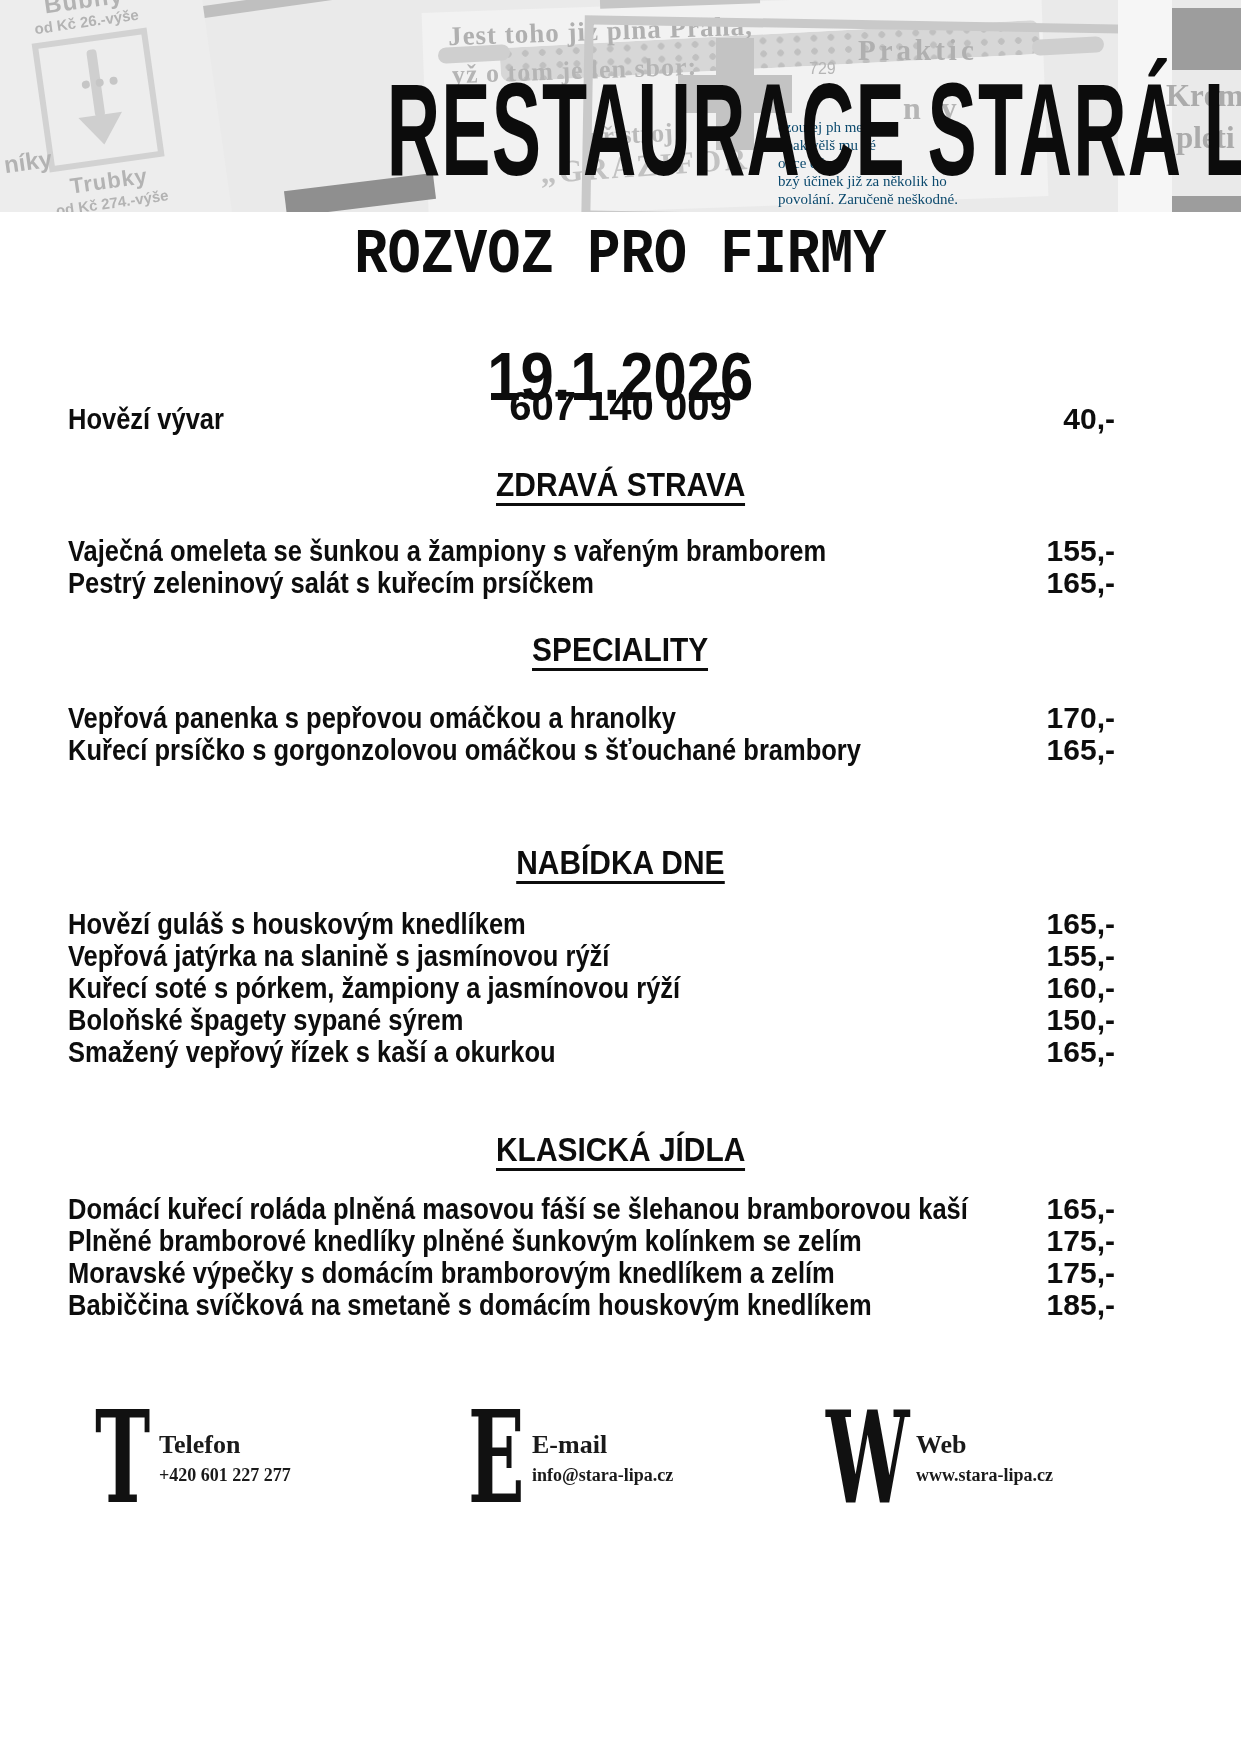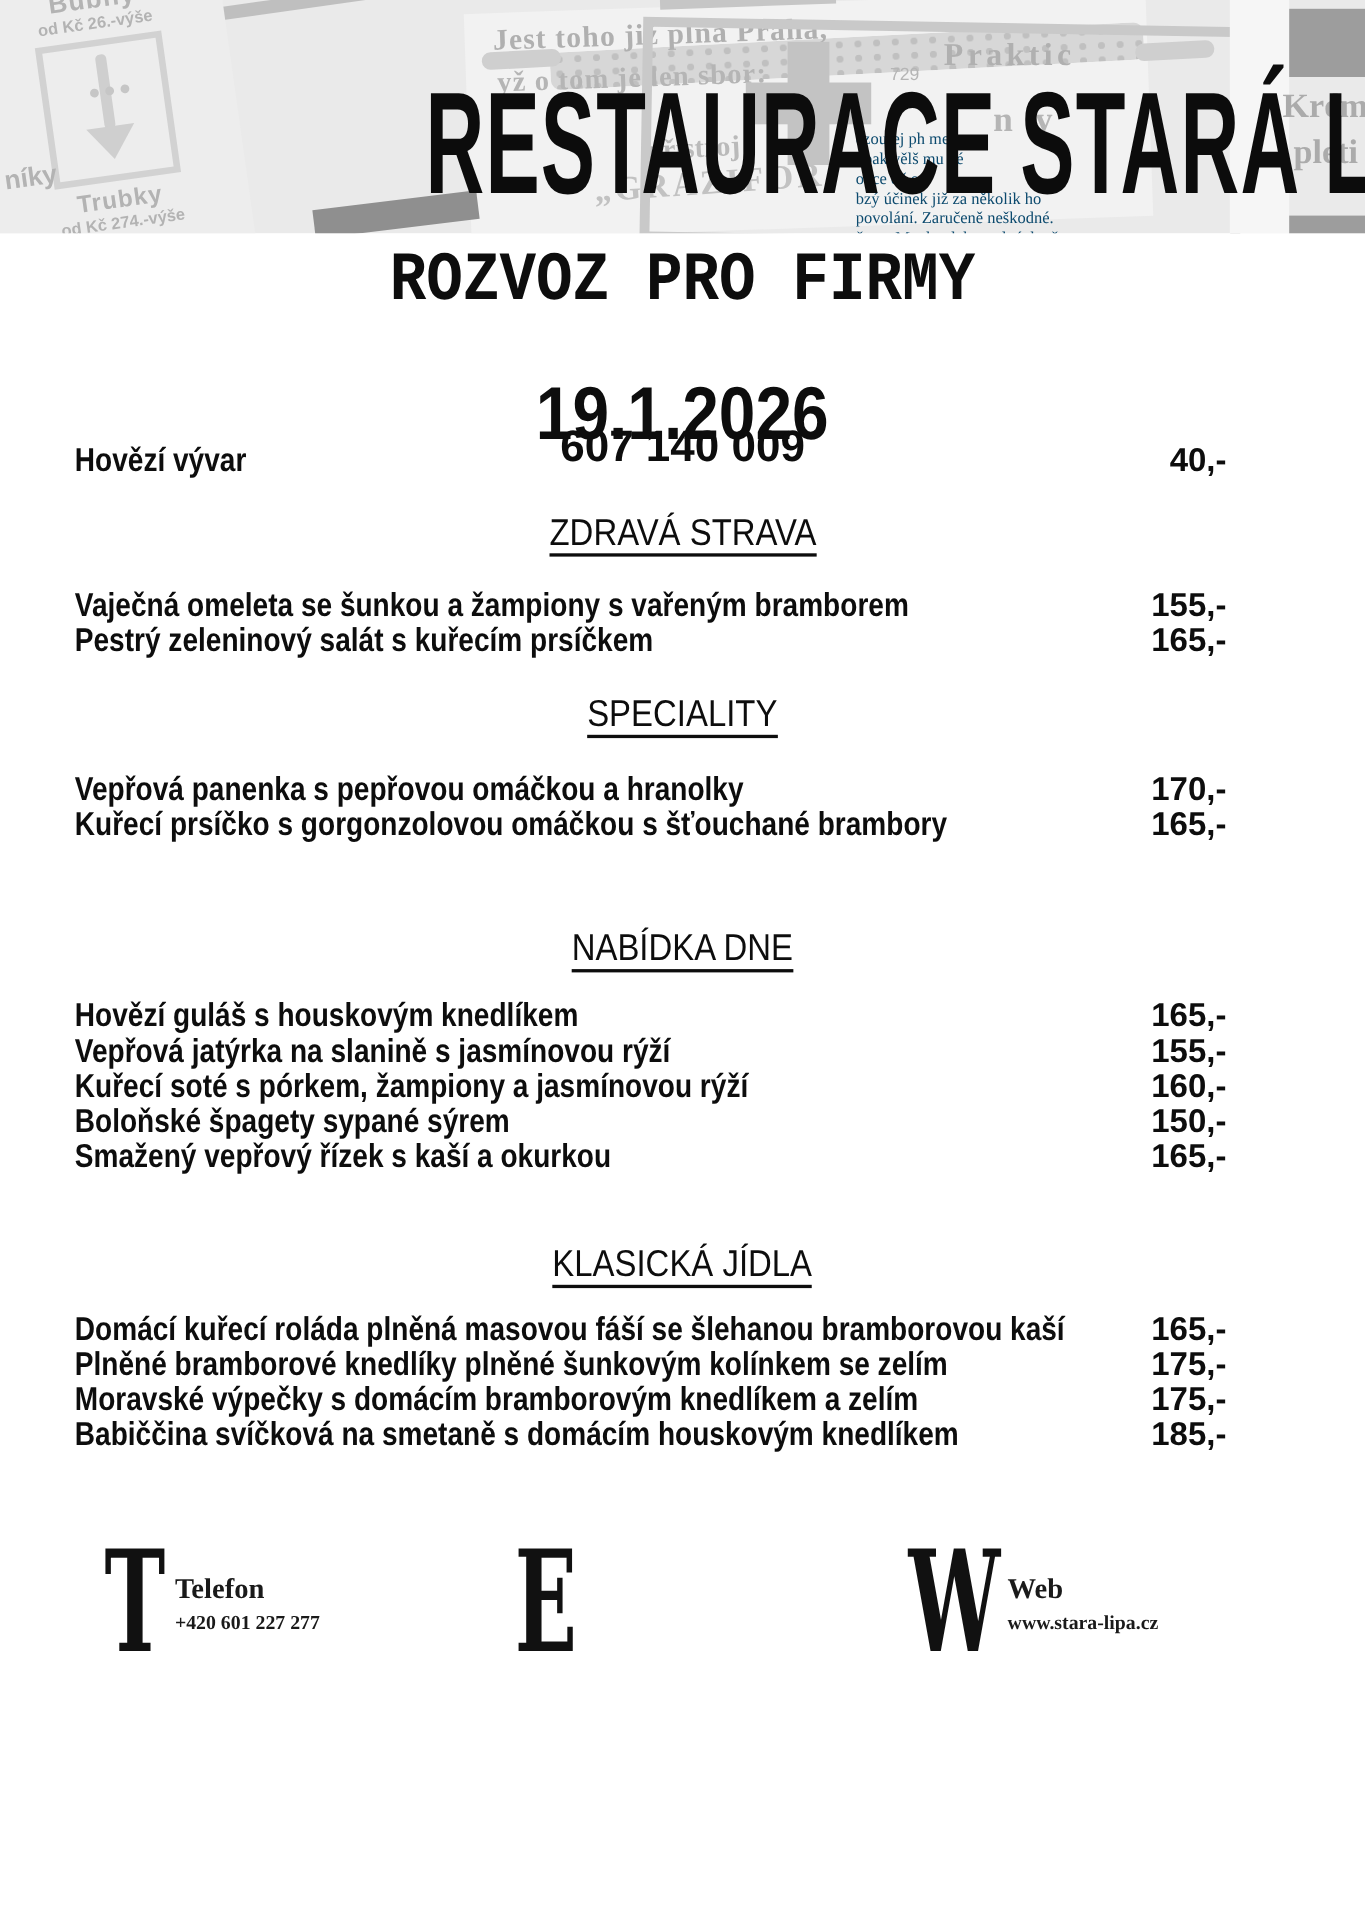--- a/index.html
+++ b/index.html
@@ -60,21 +60,21 @@
   .tline{position:absolute;left:0;width:100%;text-align:center;font-weight:bold;white-space:nowrap;}
   .t1{top:220px;font-size:63px;font-family:Liberation Mono, monospace;}
   .t2{top:293px;font-size:68px;margin-top:44px;}
   .t3{top:384px;font-size:40px;}
   .tline .cond{display:inline-block;transform:scaleX(0.88);transform-origin:50% 50%;}
 
   
   .row{position:absolute;left:68px;width:1047px;height:34px;font-size:30px;font-weight:bold;line-height:33px;}
   .row .nm{position:absolute;left:0;top:0;white-space:nowrap;transform:scaleX(0.85);transform-origin:0 50%;}
   .row .pr{position:absolute;right:0;top:0;white-space:nowrap;}
-  .sec{position:absolute;left:0;width:100%;text-align:center;font-size:34px;font-weight:normal;line-height:36px;}
+  .sec{position:absolute;left:0;width:100%;text-align:center;font-size:34px;font-weight:bold;line-height:36px;}
   .sec .sec-in{display:inline-block;transform:scaleX(0.88);transform-origin:50% 50%;
                border-bottom:3px solid #0d0d0d;padding-bottom:1px;}
 
   
   .contact{position:absolute;top:1408px;display:flex;color:#1a1a1a;}
   .c1{left:95px;} .c2{left:468px;} .c3{left:826px;}
   .ltr{display:inline-block;width:52px;height:100px;}
   .ltr.wide{width:78px;}
   .ltr-in{display:inline-block;font-family:"DejaVu Serif",serif;font-weight:bold;font-size:128px;
           line-height:98px;transform:scaleX(0.58);transform-origin:0 0;color:#111;}
@@ -226,20 +226,24 @@
 
   <div class="contact c1">
     <span class="ltr"><span class="ltr-in">T</span></span>
     <span class="ctext">
       <div class="clabel">Telefon</div>
       <div class="cvalue">+420 601 227 277</div>
     </span>
   </div>
   <div class="contact c2">
     <span class="ltr"><span class="ltr-in">E</span></span>
+    <span class="ctext">
+      <div class="clabel">E-mail</div>
+      <div class="cvalue">info@stara-lipa.cz</div>
+    </span>
   </div>
   <div class="contact c3">
     <span class="ltr wide"><span class="ltr-in">W</span></span>
     <span class="ctext">
       <div class="clabel">Web</div>
       <div class="cvalue">www.stara-lipa.cz</div>
     </span>
   </div>
 
 </div>

